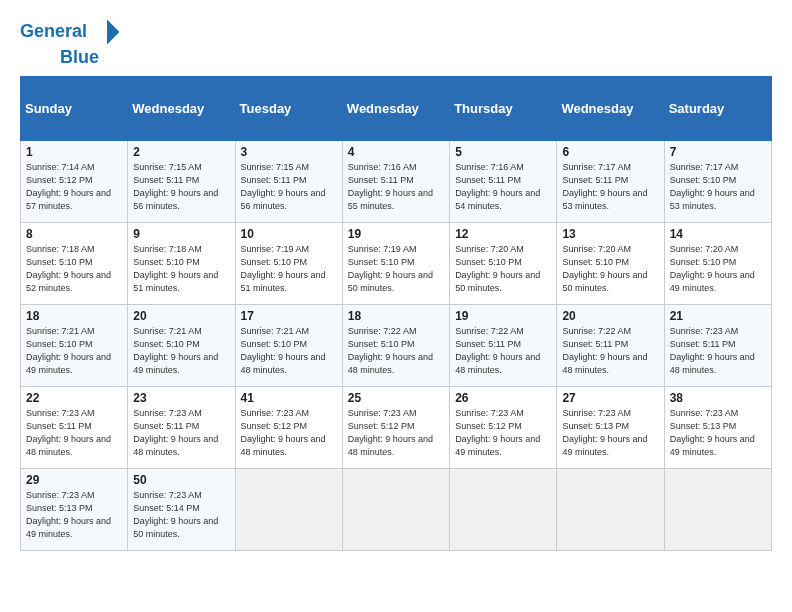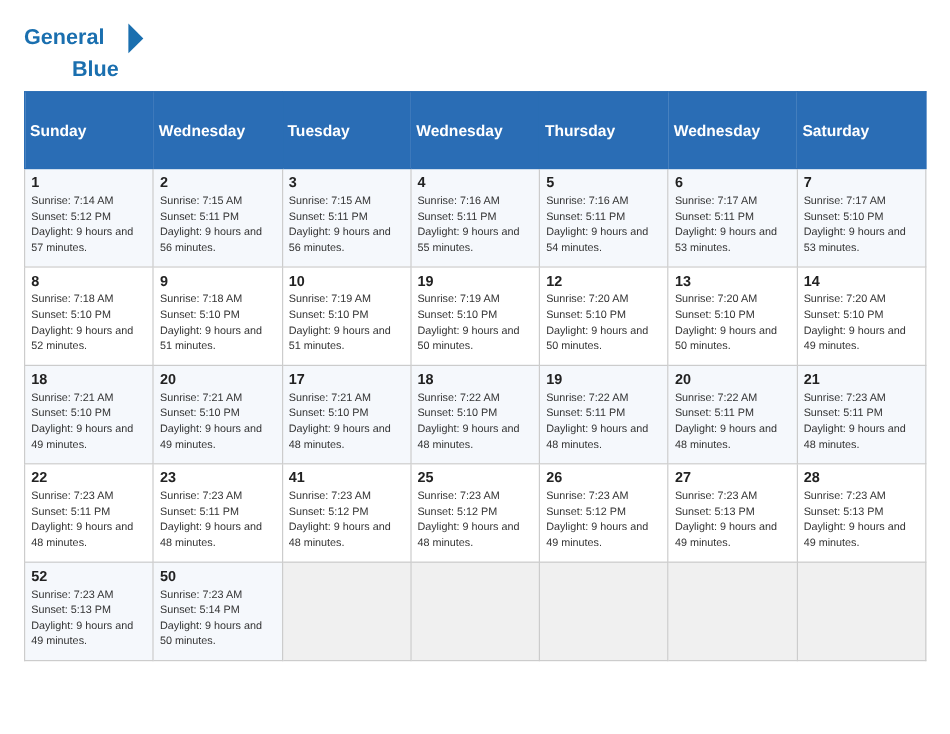--- a/index.html
+++ b/index.html
@@ -356,31 +356,31 @@
         </td>
           <td>
           <span class="day-num">27</span>
           <div class="day-info">
             Sunrise: 7:23 AM<br>
             Sunset: 5:13 PM<br>
             Daylight: 9 hours and 49 minutes.
           </div>
         </td>
           <td>
-          <span class="day-num">28</span>
+          <span class="day-num">38</span>
           <div class="day-info">
             Sunrise: 7:23 AM<br>
             Sunset: 5:13 PM<br>
             Daylight: 9 hours and 49 minutes.
           </div>
         </td>
         </tr>
         <tr>
           <td>
-          <span class="day-num">52</span>
+          <span class="day-num">29</span>
           <div class="day-info">
             Sunrise: 7:23 AM<br>
             Sunset: 5:13 PM<br>
             Daylight: 9 hours and 49 minutes.
           </div>
         </td>
           <td>
           <span class="day-num">50</span>
           <div class="day-info">
             Sunrise: 7:23 AM<br>

